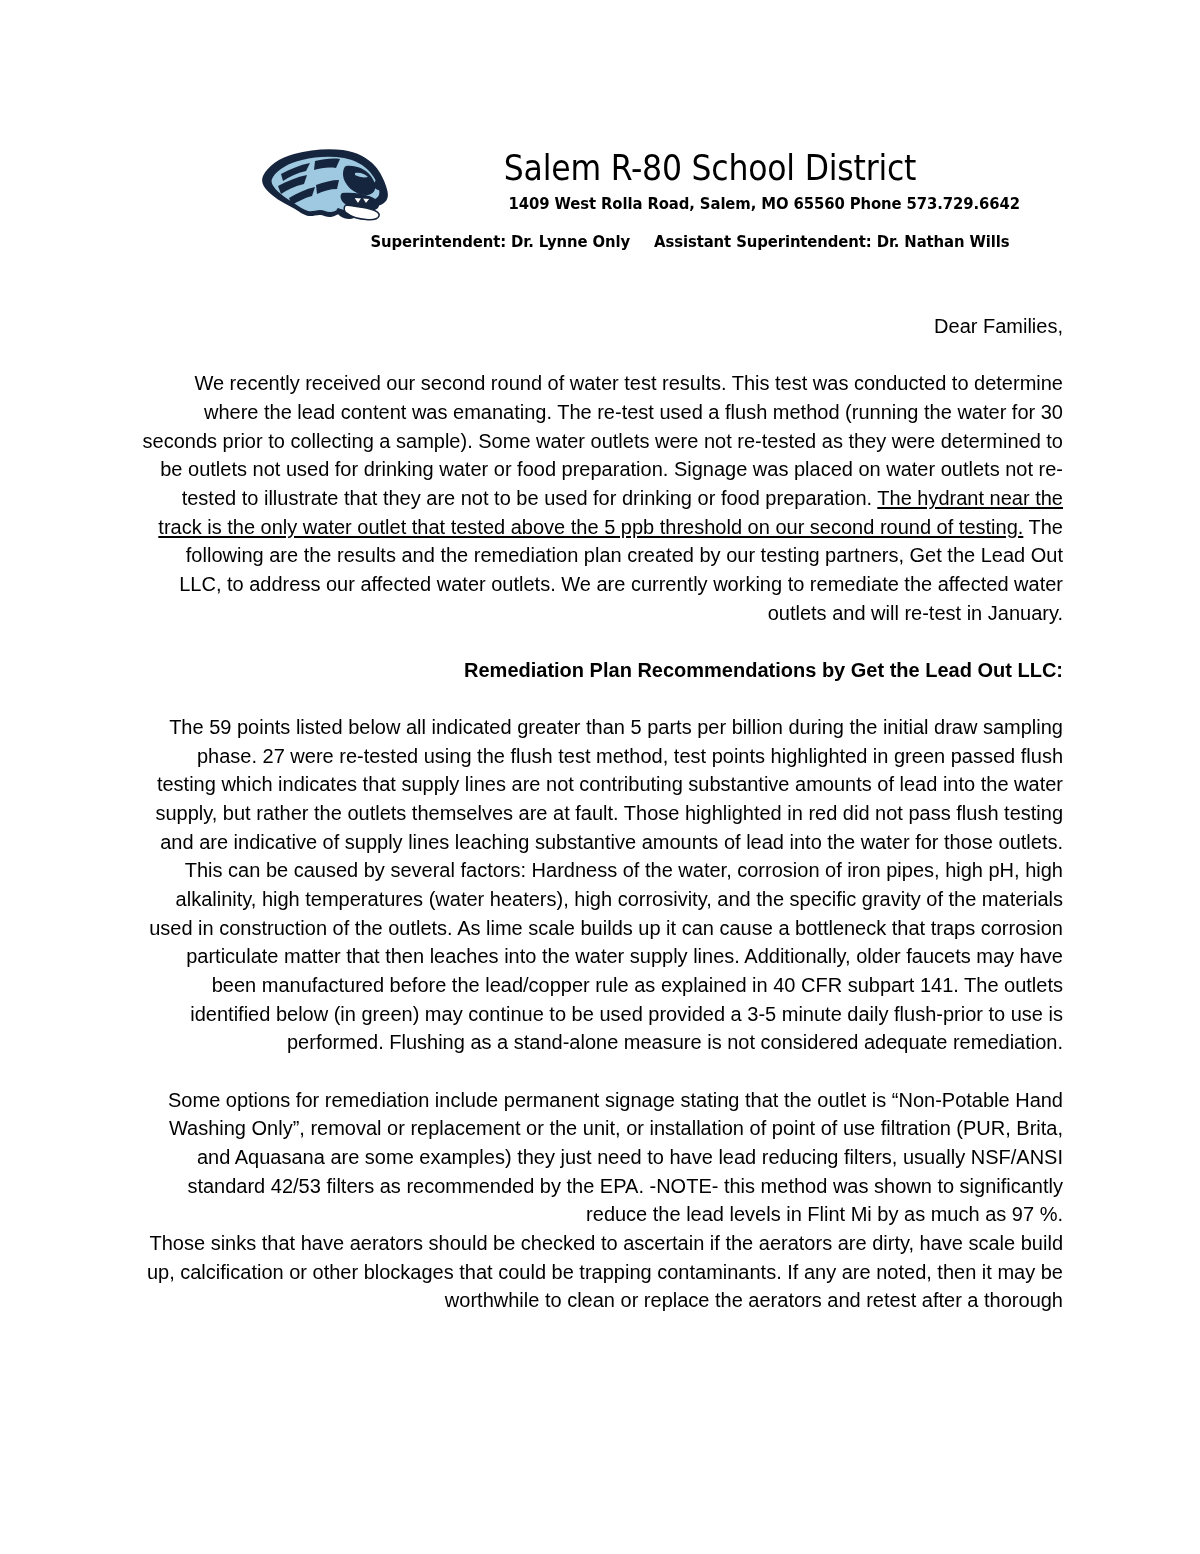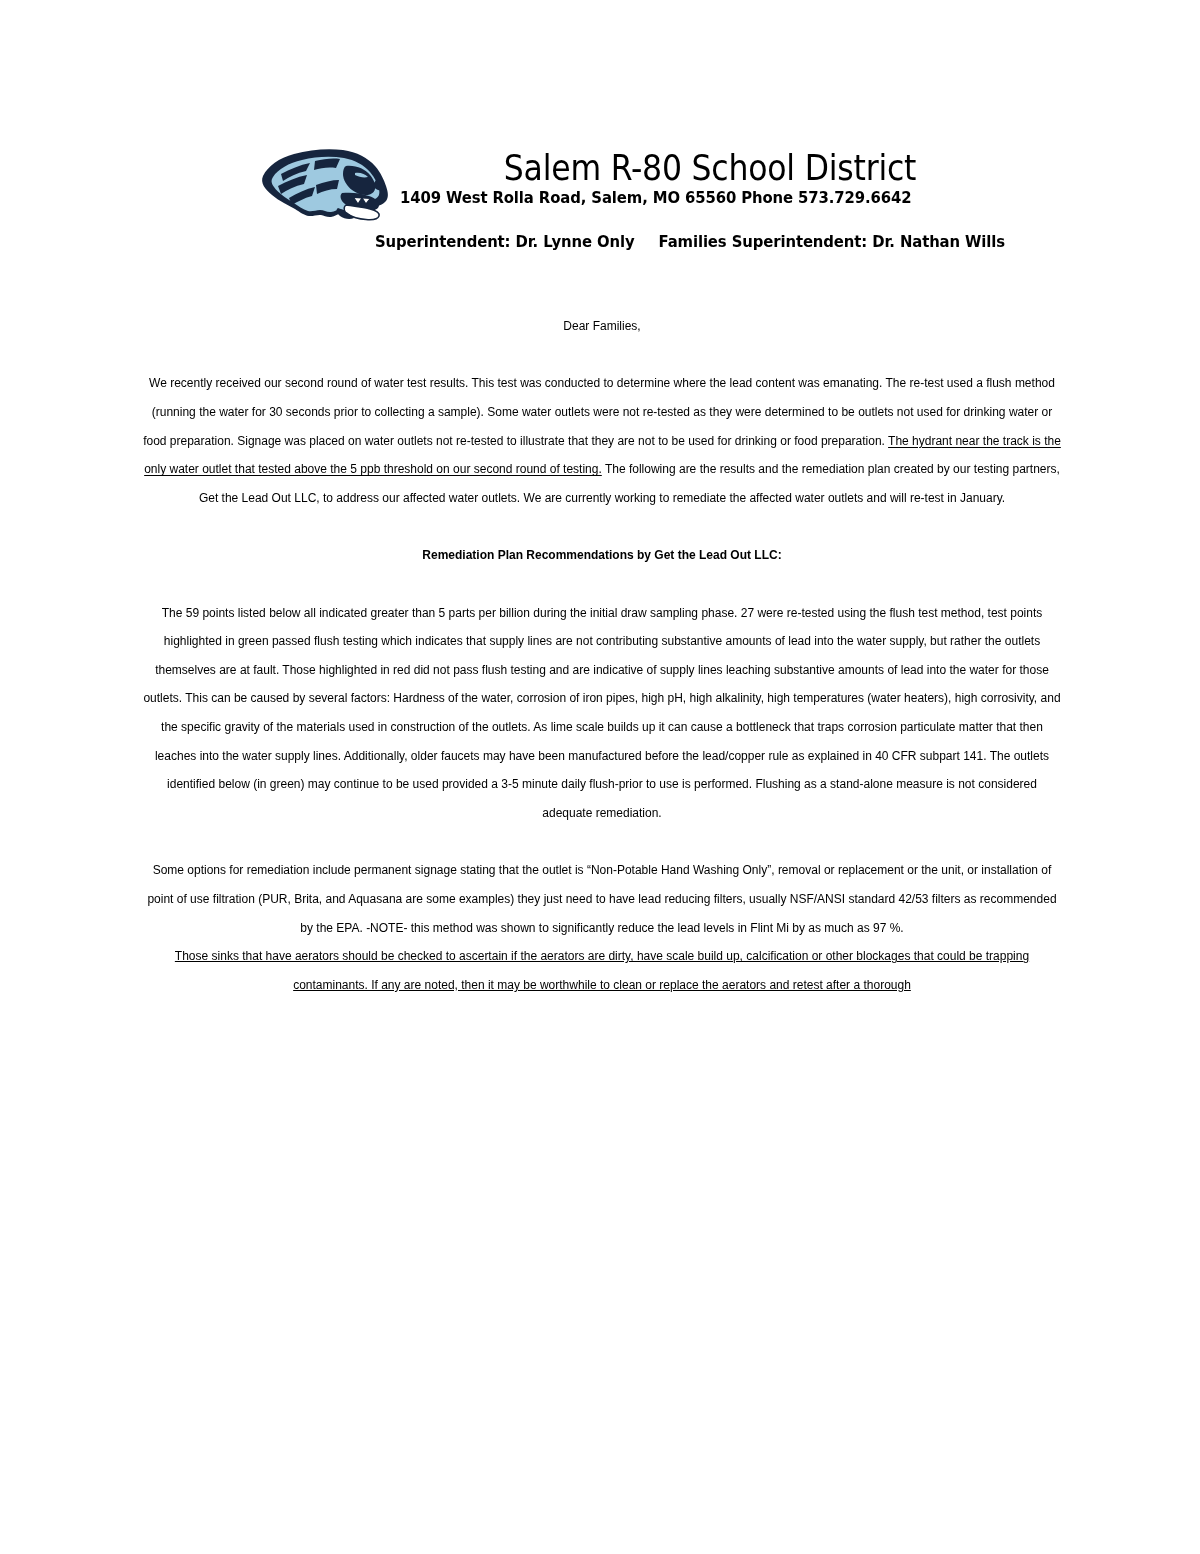--- a/index.html
+++ b/index.html
@@ -47,23 +47,23 @@
     font-family: "DejaVu Sans Condensed", "Liberation Sans Narrow", "Liberation Sans", sans-serif;
     font-size: 35px;
     font-weight: 400;
     letter-spacing: -0.2px;
     line-height: 40px;
     white-space: nowrap;
   }
   .lh-address {
     position: absolute;
     left: 400px;
-    top: 50px;
+    top: 56px;
     width: 620px;
-    text-align: left;
+    text-align: right;
     font-family: "DejaVu Sans Condensed", "Liberation Sans Narrow", "Liberation Sans", sans-serif;
     font-size: 16.5px;
     font-weight: bold;
     line-height: 20px;
     letter-spacing: -0.1px;
     white-space: nowrap;
   }
   .lh-admin {
     position: absolute;
     left: 340px;
@@ -78,33 +78,33 @@
     white-space: nowrap;
   }
   .lh-admin .gap { display: inline-block; width: 24px; }
 
   
   .body-text {
     position: absolute;
     left: 141px;
     top: 312px;
     width: 922px;
-    font-size: 12px;
+    font-size: 20px;
     line-height: 28.65px;
-    text-align: center;
+    text-align: right;
     word-spacing: 0px;
   }
   .body-text p {
     margin: 0 0 28.65px 0;
     padding: 0;
   }
   .body-text p.tight {
     margin-bottom: 0;
   }
-  .body-text p:last-child { margin-bottom: 12px; text-decoration: underline; }
+  .body-text p:last-child { margin-bottom: 12px; }
 
   .heading {
     font-weight: bold;
   }
   .u {
     text-decoration: underline;
     text-underline-offset: 2px;
   }
 </style>
 </head>
@@ -185,21 +185,21 @@
 
         <path fill="#16253e" d="M180 130 C 192 134, 204 142, 212 150 C 204 154, 192 152, 184 146 C 178 141, 174 134, 180 130 Z"></path>
       </svg>
     </div>
 
     <div class="lh-title">Salem R-80 School District</div>
 
     <div class="lh-address">1409 West Rolla Road, Salem, MO 65560  Phone 573.729.6642</div>
 
     <div class="lh-admin">
-      <span>Superintendent:  Dr. Lynne Only</span><span class="gap"></span><span>Families Superintendent: Dr. Nathan Wills</span>
+      <span>Superintendent:  Dr. Lynne Only</span><span class="gap"></span><span>Assistant Superintendent: Dr. Nathan Wills</span>
     </div>
   </div>
 
   <div class="body-text">
 
     <p>Dear Families,</p>
 
     <p><span>We recently received our second round of water test results.  This test was conducted to determine where the lead content was emanating.  The re-test used a flush method (running the water for 30 seconds prior to collecting a sample).  Some water outlets were not re-tested as they were determined to be outlets not used for drinking water or food preparation.  Signage was placed on water outlets not re-tested to illustrate that they are not to be used for drinking or food preparation.  </span><span class="u">The hydrant near the track is the only water outlet that tested above the 5 ppb threshold on our second round of testing.</span><span>  The following are the results and the remediation plan created by our testing partners, Get the Lead Out LLC, to address our affected water outlets. We are currently working to remediate the affected water outlets and will re-test in January.</span></p>
 
     <p class="heading">Remediation Plan Recommendations by Get the Lead Out LLC:</p>

